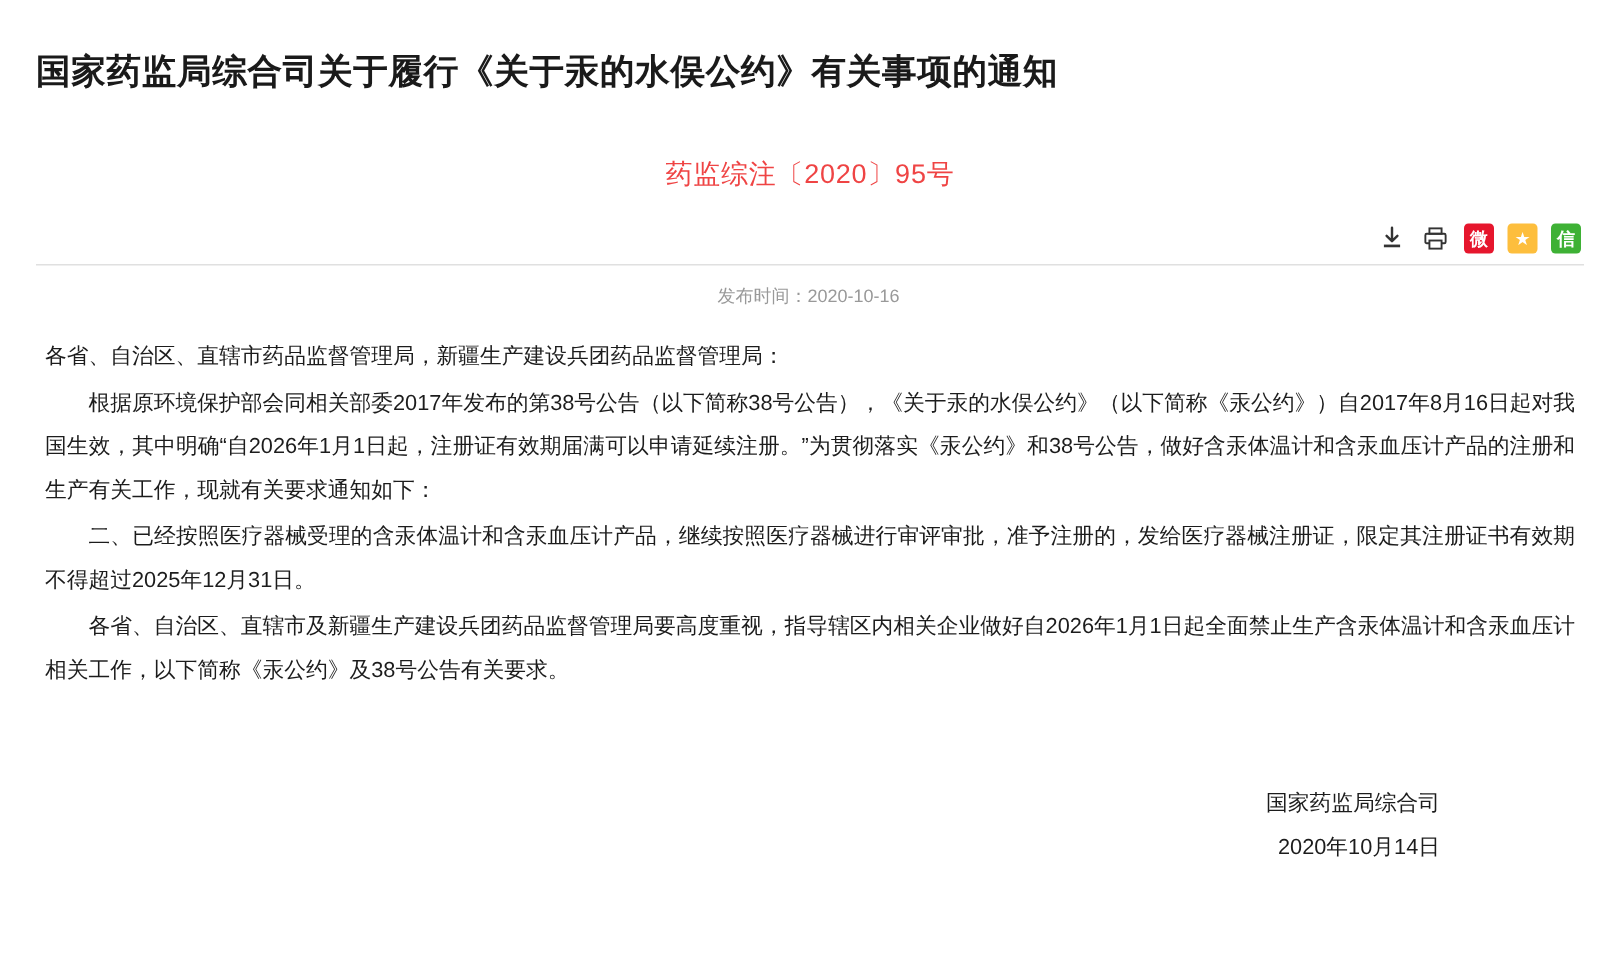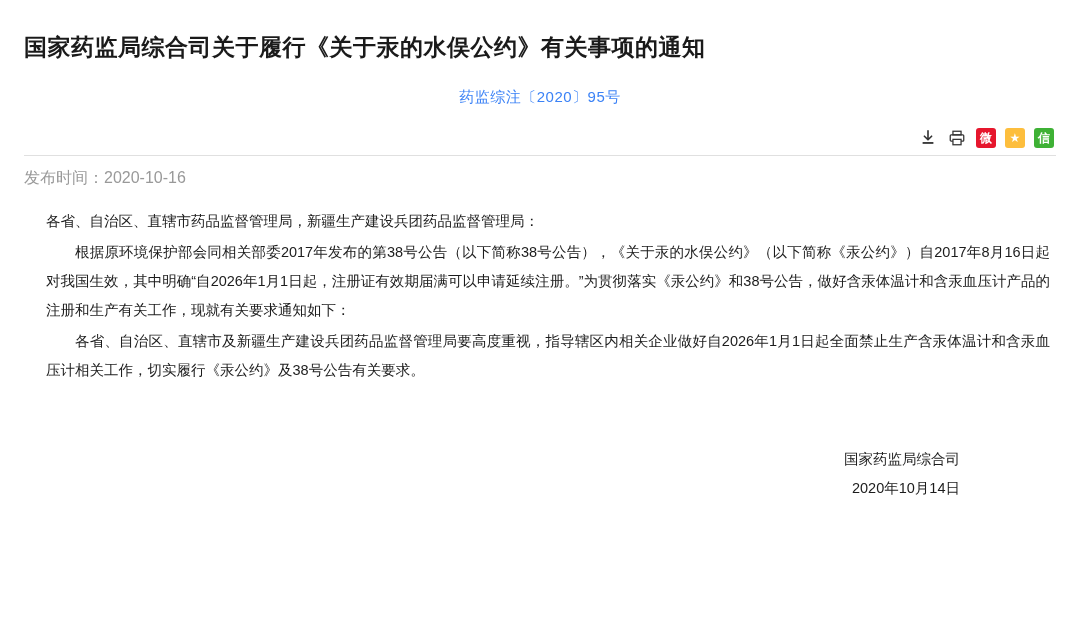--- a/index.html
+++ b/index.html
@@ -24,23 +24,23 @@
   .doc-title {
     font-size: 23px;
     font-weight: bold;
     color: #1a1a1a;
     letter-spacing: 0.5px;
     line-height: 1.4;
     padding-top: 16px;
   }
   .doc-subtitle {
     text-align: center;
-    font-size: 15px;
-    color: #3b82f6;
-    margin-top: 24px;
+    font-size: 18px;
+    color: #ef4444;
+    margin-top: 40px;
     letter-spacing: 0.5px;
   }
   .toolbar {
     display: flex;
     justify-content: flex-end;
     align-items: center;
     gap: 9px;
     margin-top: 20px;
     padding-right: 2px;
     height: 22px;
@@ -68,34 +68,34 @@
     line-height: 1;
   }
   .share-weibo { background: #e6162d; }
   .share-qzone { background: #fdbe3d; }
   .share-wechat { background: #3eb135; }
   .divider {
     border-top: 1px solid #e0e0e0;
     margin-top: 6px;
   }
   .meta {
-    text-align: left;
-    font-size: 16px;
+    text-align: center;
+    font-size: 12px;
     color: #999999;
     padding: 12px 2px 0 0;
   }
   .content {
     margin-top: 18px;
     font-size: 14.5px;
     line-height: 2.0;
     color: #1c1c1c;
     padding: 0 6px;
   }
   .content p {
-    margin: 0 0 2px 16px;
+    margin: 0 0 2px 0;
     text-align: justify;
   }
   .content p.indent {
     text-indent: 2em;
   }
   .signature {
     margin-top: 60px;
     text-align: right;
     font-size: 14.5px;
     line-height: 2.0;
@@ -132,21 +132,22 @@
     <span class="share-icon share-wechat">信</span>
   </div>
 
   <div class="divider"></div>
 
   <div class="meta">发布时间：2020-10-16</div>
 
   <div class="content">
     <p>各省、自治区、直辖市药品监督管理局，新疆生产建设兵团药品监督管理局：</p>
     <p class="indent">根据原环境保护部会同相关部委2017年发布的第38号公告（以下简称38号公告），《关于汞的水俣公约》（以下简称《汞公约》）自2017年8月16日起对我国生效，其中明确“自2026年1月1日起，注册证有效期届满可以申请延续注册。”为贯彻落实《汞公约》和38号公告，做好含汞体温计和含汞血压计产品的注册和生产有关工作，现就有关要求通知如下：</p>
-    <p class="indent">各省、自治区、直辖市及新疆生产建设兵团药品监督管理局要高度重视，指导辖区内相关企业做好自2026年1月1日起全面禁止生产含汞体温计和含汞血压计相关工作，切实履行《汞公约》及38号公告有关要求。</p>
+    <p class="indent">二、已经按照医疗器械受理的含汞体温计和含汞血压计产品，继续按照医疗器械进行审评审批，准予注册的，发给医疗器械注册证，限定其注册证书有效期不得超过2025年12月31日。</p>
+    <p class="indent">各省、自治区、直辖市及新疆生产建设兵团药品监督管理局要高度重视，指导辖区内相关企业做好自2026年1月1日起全面禁止生产含汞体温计和含汞血压计相关工作，以下简称《汞公约》及38号公告有关要求。</p>
   </div>
 
   <div class="signature">
     <div>国家药监局综合司</div>
     <div>2020年10月14日</div>
   </div>
 
 </div>
 
 </body></html>

